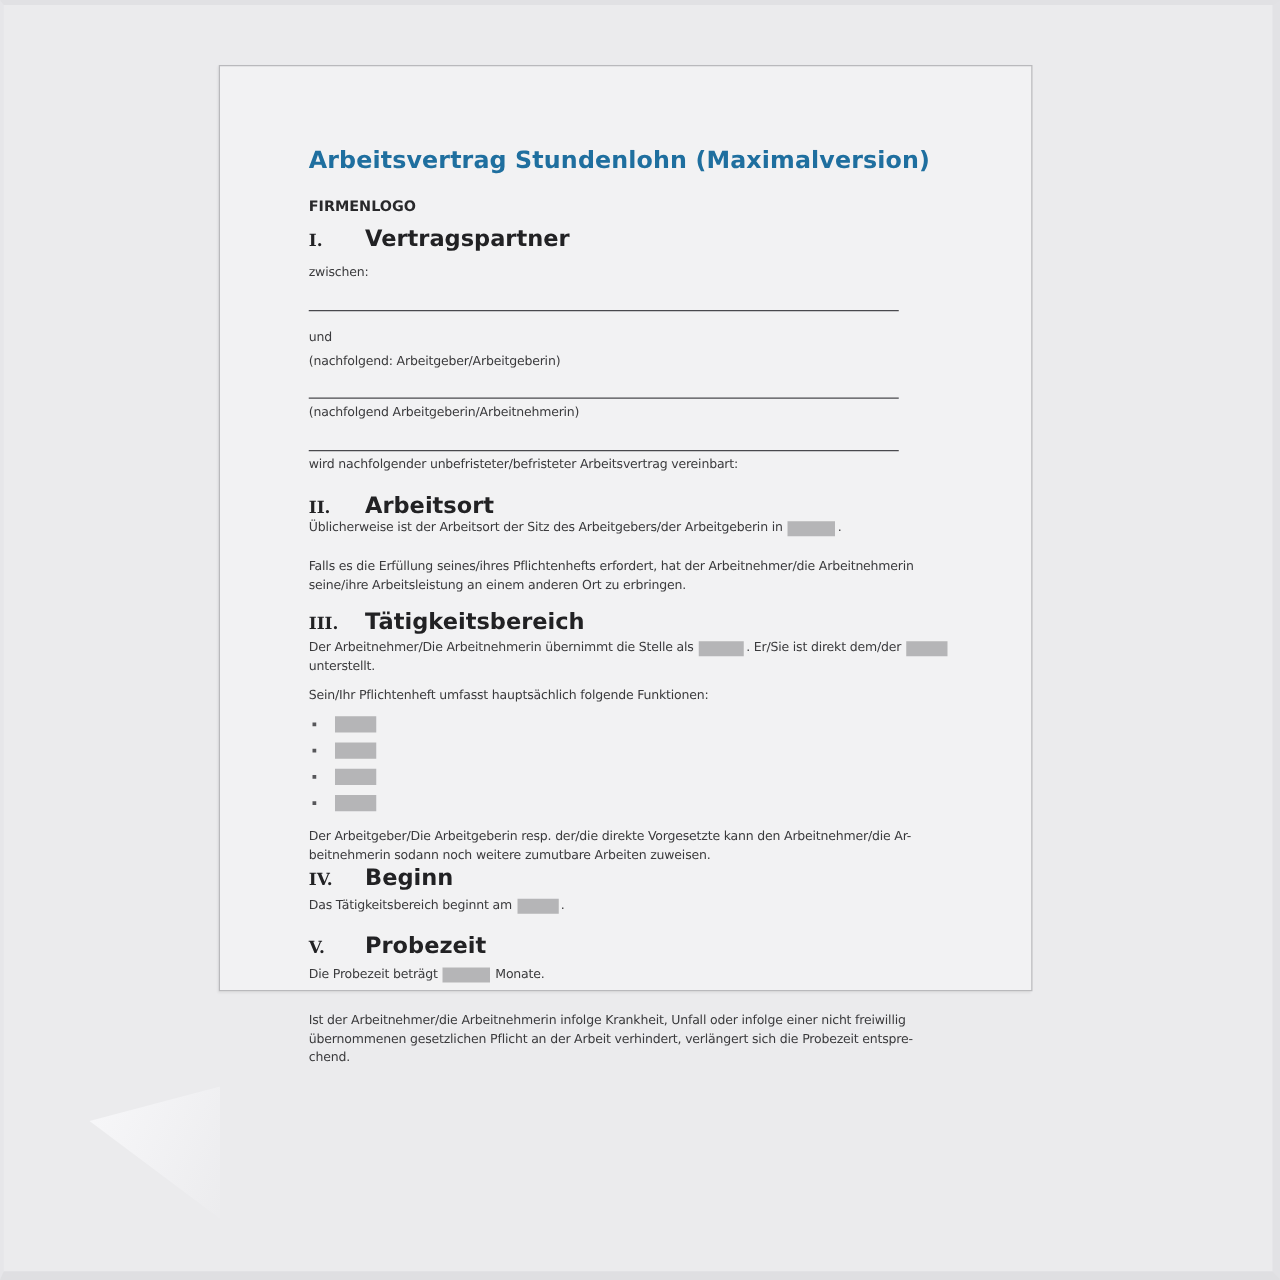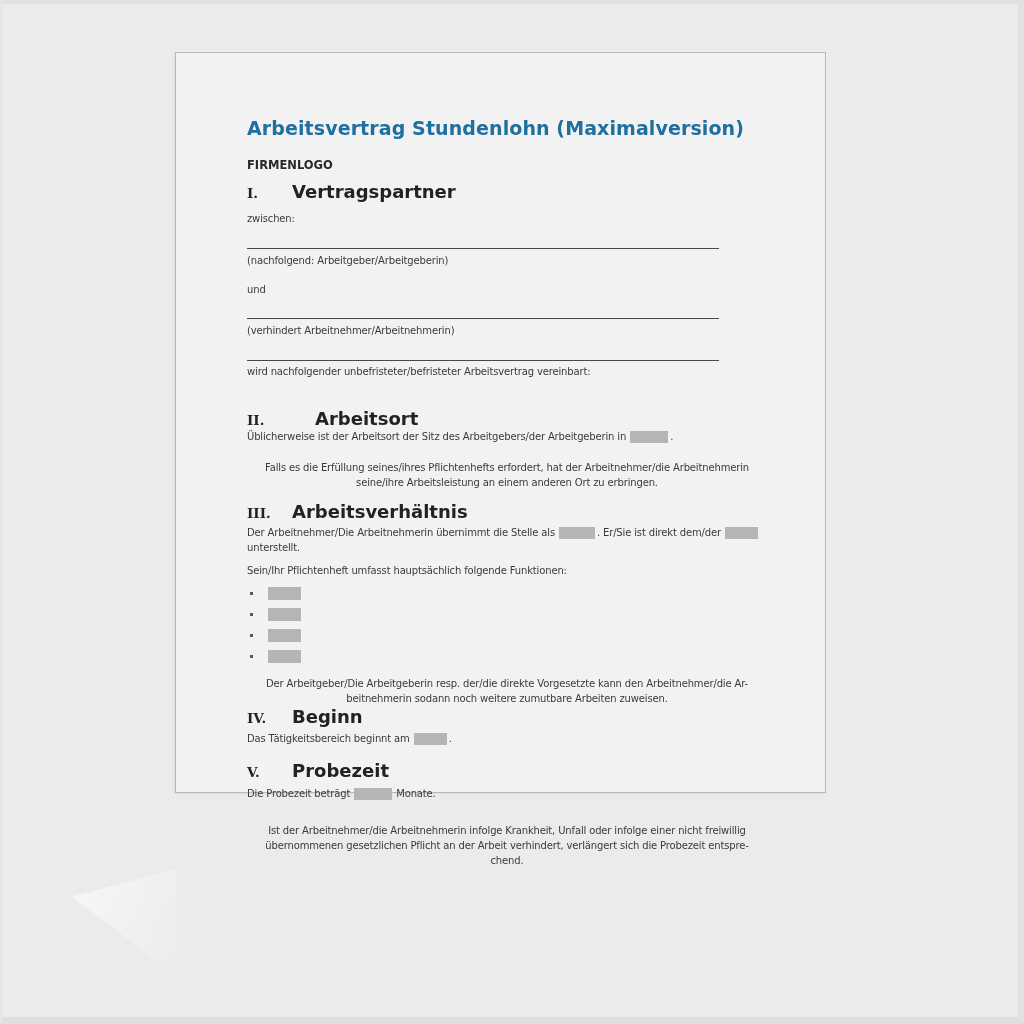--- a/index.html
+++ b/index.html
@@ -74,33 +74,33 @@
     font-family: "DejaVu Serif", "Liberation Serif", serif;
     font-weight: bold;
     font-size: 13.5px;
   }
   .sec-label {
     font-weight: bold;
     font-size: 18px;
   }
   .h1 { margin-top: 12px; }
   .para { margin: 0; }
-  .pre { white-space: pre-line; text-align: center; }
+  .pre { white-space: pre-line; }
   .zwischen { margin-top: 10px; }
   .rule {
     width: 472px; height: 0;
     border-bottom: 1px solid #49494d;
   }
   .rule-1 { margin-top: 22px; }
   .note { margin-top: 4px; }
   .und { margin-top: 14px; }
   .rule-2 { margin-top: 21px; }
   .rule-3 { margin-top: 22px; }
   .closing { margin-top: 3px; }
-  .h2 { margin-top: 32px; gap: 23px; }
+  .h2 { margin-top: 18px; }
   .p-ii-1 { margin-top: 1px; }
   .p-ii-2 { margin-top: 16px; }
   .h3 { margin-top: 14px; }
   .p-iii-1 { margin-top: 4px; }
   .p-iii-2 { margin-top: 8px; }
   .func-list {
     list-style: none;
     margin: 8px 0 0 0;
     padding: 0;
   }
@@ -157,43 +157,43 @@
     <div class="firmenlogo">FIRMENLOGO</div>
 
     <div class="sec-heading h1">
       <span class="sec-num">I.</span>
       <span class="sec-label">Vertragspartner</span>
     </div>
 
     <p class="para zwischen">zwischen:</p>
 
     <div class="rule rule-1"></div>
+    <p class="para und">und</p>
+
     <p class="para note">(nachfolgend: Arbeitgeber/Arbeitgeberin)</p>
 
-    <p class="para und">und</p>
-
     <div class="rule rule-2"></div>
-    <p class="para note">(verhindert Arbeitnehmer/Arbeitnehmerin)</p>
+    <p class="para note">(nachfolgend Arbeitgeberin/Arbeitnehmerin)</p>
 
     <div class="rule rule-3"></div>
     <p class="para closing">wird nachfolgender unbefristeter/befristeter Arbeitsvertrag vereinbart:</p>
 
     <div class="sec-heading h2">
       <span class="sec-num">II.</span>
       <span class="sec-label">Arbeitsort</span>
     </div>
 
     <p class="para p-ii-1"><span>Üblicherweise ist der Arbeitsort der Sitz des Arbeitgebers/der Arbeitgeberin in</span><span class="redact w38 gap-l gap-r2"></span><span>.</span></p>
 
     <p class="para pre p-ii-2">Falls es die Erfüllung seines/ihres Pflichtenhefts erfordert, hat der Arbeitnehmer/die Arbeitnehmerin
 seine/ihre Arbeitsleistung an einem anderen Ort zu erbringen.</p>
 
     <div class="sec-heading h3">
       <span class="sec-num">III.</span>
-      <span class="sec-label">Arbeitsverhältnis</span>
+      <span class="sec-label">Tätigkeitsbereich</span>
     </div>
 
     <p class="para p-iii-1"><span>Der Arbeitnehmer/Die Arbeitnehmerin übernimmt die Stelle als</span><span class="redact w36 gap-l gap-r2"></span><span>. Er/Sie ist direkt dem/der</span><span class="redact w33 gap-l"></span><br><span>unterstellt.</span></p>
 
     <p class="para p-iii-2">Sein/Ihr Pflichtenheft umfasst hauptsächlich folgende Funktionen:</p>
 
     <ul class="func-list">
       <li>
           <span class="bullet-sq"></span>
           <span class="redact in-list"></span>

